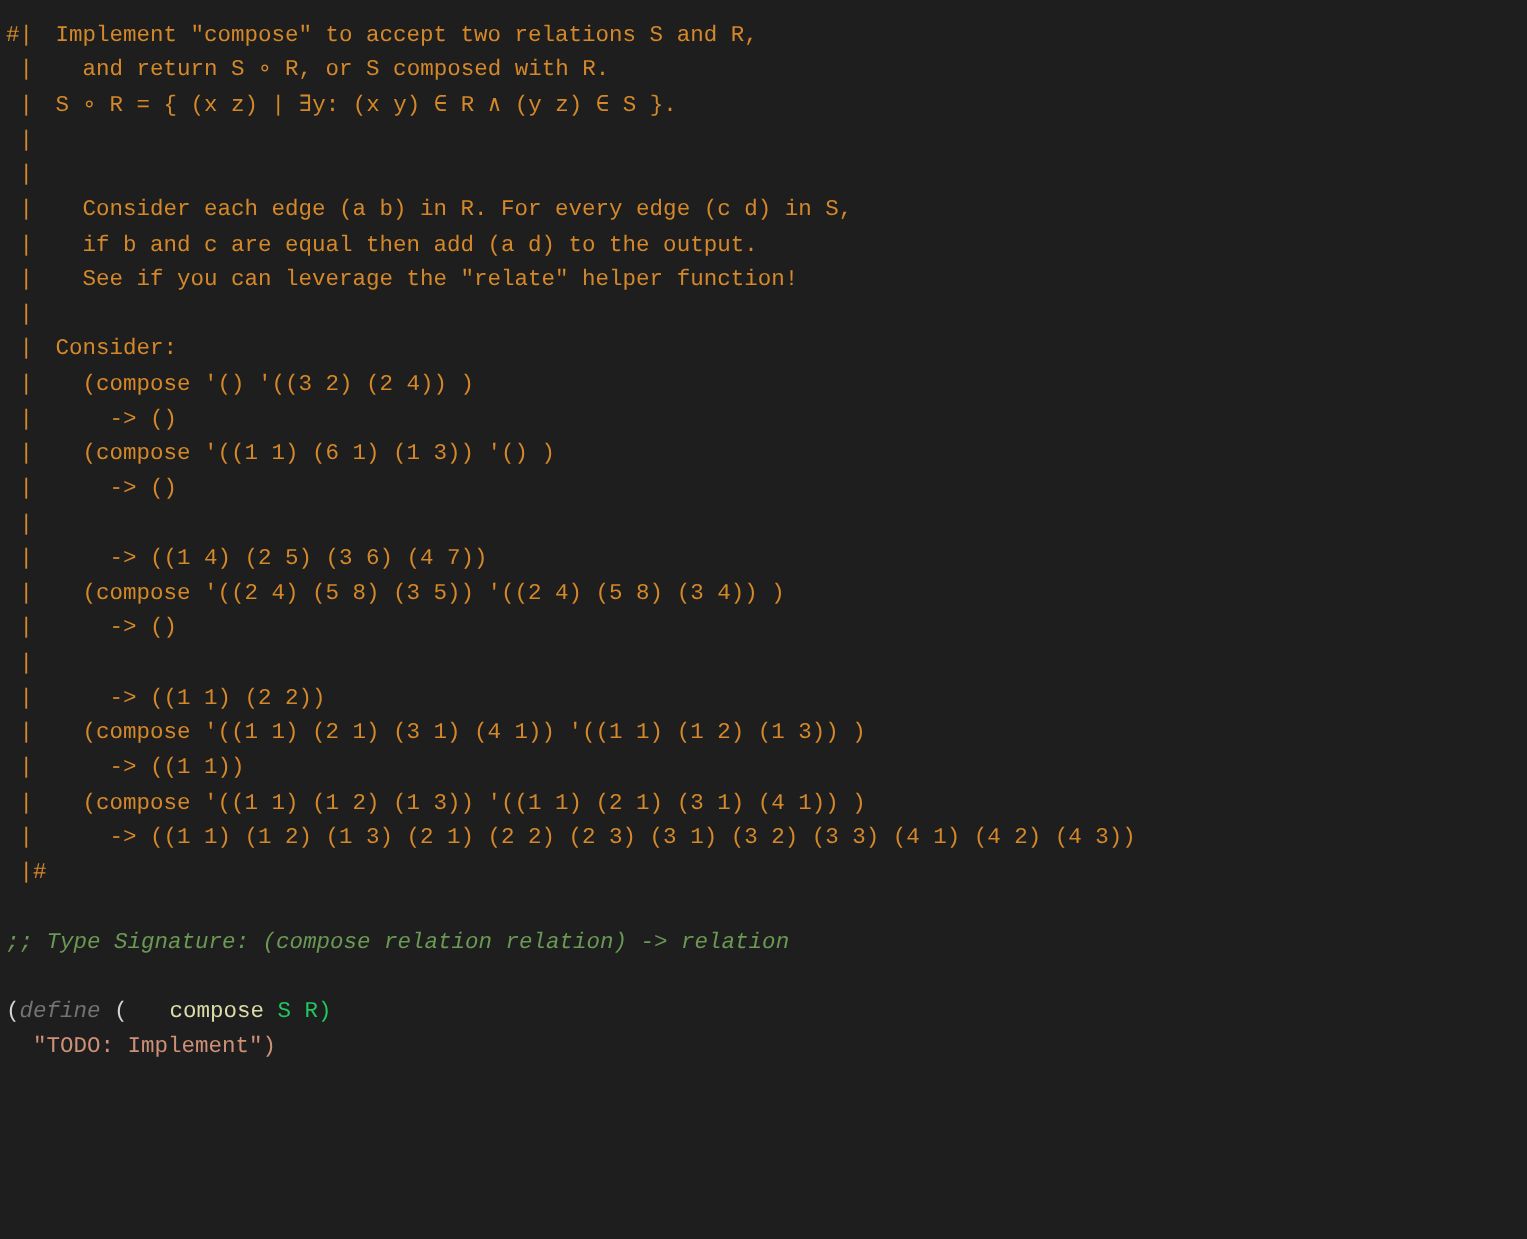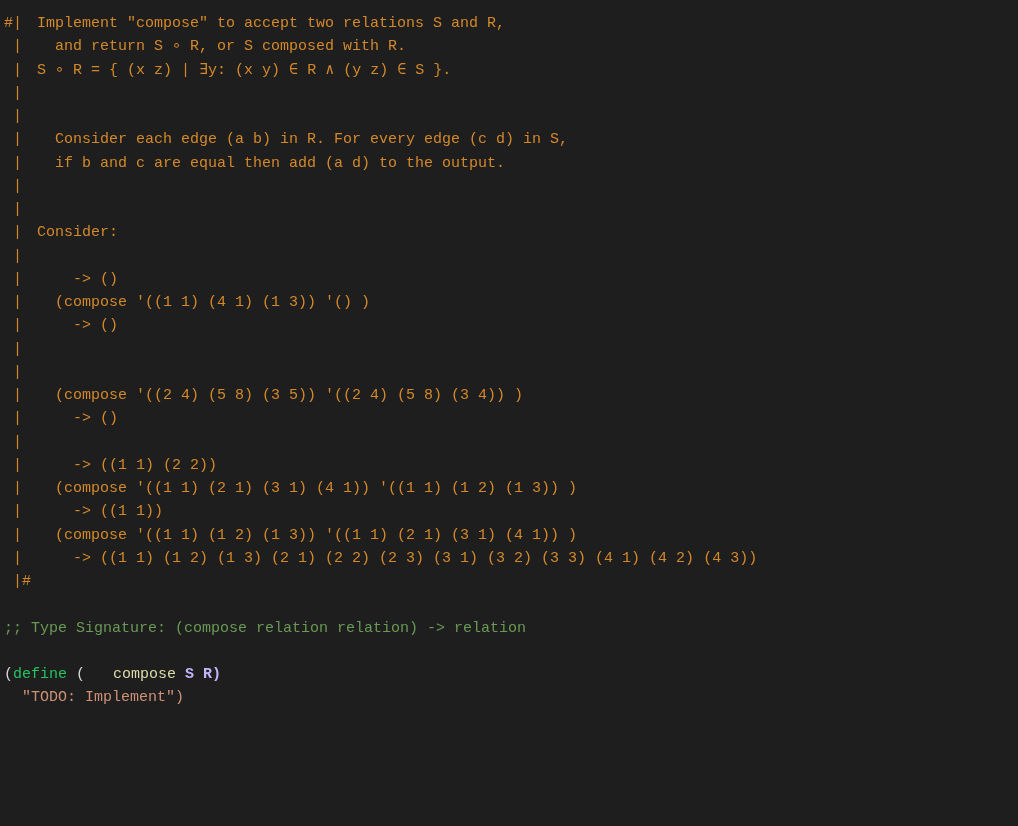--- a/index.html
+++ b/index.html
@@ -31,51 +31,52 @@
       padding: 0 4px;
       white-space: pre;
     }
 
     .comment-orange {
       color: #d4882a;
     }
 
     .type-sig {
       color: #6a9955;
+      font-style: italic;
     }
   </style>
 </head>
 <body>
 
 <div class="code-editor">
   <div id="lines-container">
       <div class="line"><span class="comment-orange" style="min-width: 24px; padding-right: 6px;">#|</span><span class="comment-orange"> Implement "compose" to accept two relations S and R,</span></div>
       <div class="line"><span class="comment-orange" style="min-width: 24px; padding-right: 6px;"> |</span><span class="comment-orange">   and return S ∘ R, or S composed with R.</span></div>
       <div class="line"><span class="comment-orange" style="min-width: 24px; padding-right: 6px;"> |</span><span class="comment-orange"> S ∘ R = { (x z) | ∃y: (x y) ∈ R ∧ (y z) ∈ S }.</span></div>
       <div class="line"><span class="comment-orange" style="min-width: 24px; padding-right: 6px;"> |</span><span class="comment-orange"></span></div>
       <div class="line"><span class="comment-orange" style="min-width: 24px; padding-right: 6px;"> |</span></div>
       <div class="line"><span class="comment-orange" style="min-width: 24px; padding-right: 6px;"> |</span><span class="comment-orange">   Consider each edge (a b) in R. For every edge (c d) in S,</span></div>
       <div class="line"><span class="comment-orange" style="min-width: 24px; padding-right: 6px;"> |</span><span class="comment-orange">   if b and c are equal then add (a d) to the output.</span></div>
-      <div class="line"><span class="comment-orange" style="min-width: 24px; padding-right: 6px;"> |</span></div>
+      <div class="line"><span class="comment-orange" style="min-width: 24px; padding-right: 6px;"> |</span><span class="comment-orange">   See if you can leverage the "relate" helper function!</span></div>
       <div class="line"><span class="comment-orange" style="min-width: 24px; padding-right: 6px;"> |</span><span class="comment-orange"></span></div>
       <div class="line"><span class="comment-orange" style="min-width: 24px; padding-right: 6px;"> |</span><span class="comment-orange"> Consider:</span></div>
-      <div class="line"><span class="comment-orange" style="min-width: 24px; padding-right: 6px;"> |</span></div>
+      <div class="line"><span class="comment-orange" style="min-width: 24px; padding-right: 6px;"> |</span><span class="comment-orange">   (compose '() '((3 2) (2 4)) )</span></div>
       <div class="line"><span class="comment-orange" style="min-width: 24px; padding-right: 6px;"> |</span><span class="comment-orange">     -&gt; ()</span></div>
-      <div class="line"><span class="comment-orange" style="min-width: 24px; padding-right: 6px;"> |</span><span class="comment-orange">   (compose '((1 1) (4 1) (1 3)) '() )</span></div>
+      <div class="line"><span class="comment-orange" style="min-width: 24px; padding-right: 6px;"> |</span><span class="comment-orange">   (compose '((1 1) (6 1) (1 3)) '() )</span></div>
       <div class="line"><span class="comment-orange" style="min-width: 24px; padding-right: 6px;"> |</span><span class="comment-orange">     -&gt; ()</span></div>
       <div class="line"><span class="comment-orange" style="min-width: 24px; padding-right: 6px;"> |</span></div>
-      <div class="line"><span class="comment-orange" style="min-width: 24px; padding-right: 6px;"> |</span></div>
+      <div class="line"><span class="comment-orange" style="min-width: 24px; padding-right: 6px;"> |</span><span class="comment-orange">     -&gt; ((1 4) (2 5) (3 6) (4 7))</span></div>
       <div class="line"><span class="comment-orange" style="min-width: 24px; padding-right: 6px;"> |</span><span class="comment-orange">   (compose '((2 4) (5 8) (3 5)) '((2 4) (5 8) (3 4)) )</span></div>
       <div class="line"><span class="comment-orange" style="min-width: 24px; padding-right: 6px;"> |</span><span class="comment-orange">     -&gt; ()</span></div>
       <div class="line"><span class="comment-orange" style="min-width: 24px; padding-right: 6px;"> |</span></div>
       <div class="line"><span class="comment-orange" style="min-width: 24px; padding-right: 6px;"> |</span><span class="comment-orange">     -&gt; ((1 1) (2 2))</span></div>
       <div class="line"><span class="comment-orange" style="min-width: 24px; padding-right: 6px;"> |</span><span class="comment-orange">   (compose '((1 1) (2 1) (3 1) (4 1)) '((1 1) (1 2) (1 3)) )</span></div>
       <div class="line"><span class="comment-orange" style="min-width: 24px; padding-right: 6px;"> |</span><span class="comment-orange">     -&gt; ((1 1))</span></div>
       <div class="line"><span class="comment-orange" style="min-width: 24px; padding-right: 6px;"> |</span><span class="comment-orange">   (compose '((1 1) (1 2) (1 3)) '((1 1) (2 1) (3 1) (4 1)) )</span></div>
       <div class="line"><span class="comment-orange" style="min-width: 24px; padding-right: 6px;"> |</span><span class="comment-orange">     -&gt; ((1 1) (1 2) (1 3) (2 1) (2 2) (2 3) (3 1) (3 2) (3 3) (4 1) (4 2) (4 3))</span></div>
       <div class="line"><span class="comment-orange" style="min-width: 24px; padding-right: 6px;"> |#</span><span class="comment-orange"></span></div>
       <div class="line" style="height: 1.55em;"><span></span><span></span></div>
       <div class="line"><span style="min-width: 0px;"></span><span class="type-sig">;; Type Signature: (compose relation relation) -&gt; relation</span></div>
       <div class="line" style="height: 1.55em;"><span></span><span></span></div>
-      <div class="line"><span style="min-width: 0px;"></span><span><span style="color: rgb(212, 212, 212);">(</span><span style="color: #22c55e;">define</span><span style="color: rgb(212, 212, 212);"> (</span><span style="color: rgb(220, 220, 170); margin-left: 28px;">compose</span><span style="color: #c4b5fd; font-weight: bold;"> S R)</span></span></div>
+      <div class="line"><span style="min-width: 0px;"></span><span><span style="color: rgb(212, 212, 212);">(</span><span style="color: #737373; font-style: italic;">define</span><span style="color: rgb(212, 212, 212);"> (</span><span style="color: rgb(220, 220, 170); margin-left: 28px;">compose</span><span style="color: #22c55e;"> S R)</span></span></div>
       <div class="line"><span style="min-width: 0px;"></span><span style="color: rgb(206, 145, 120);">  "TODO: Implement")</span></div>
     </div>
 </div>
 
 </body></html>

